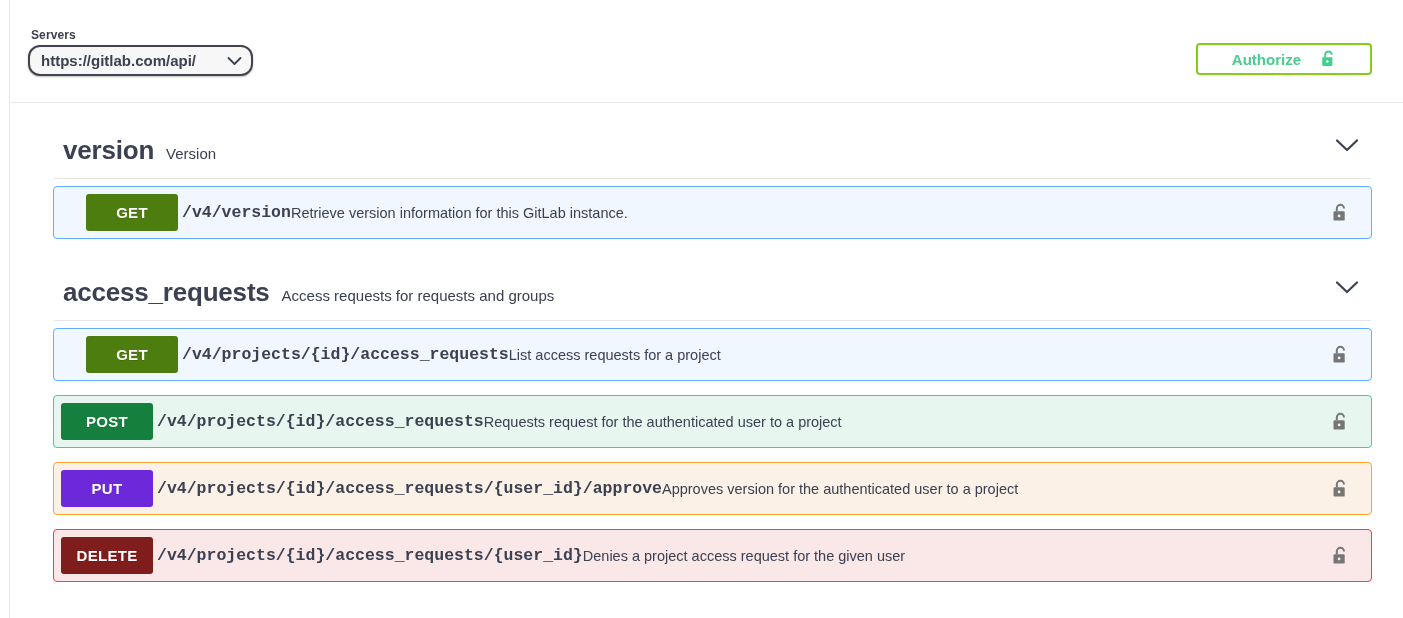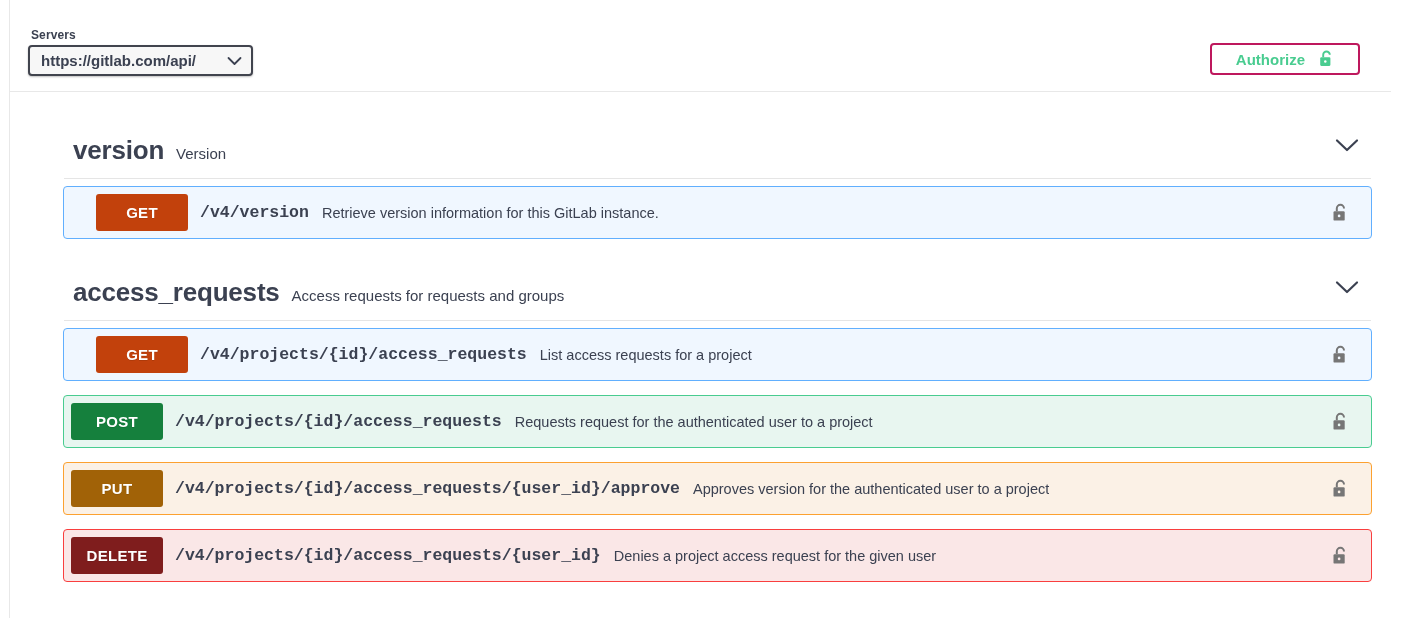--- a/index.html
+++ b/index.html
@@ -20,22 +20,22 @@
   .left-rule {
     position: absolute;
     left: 9px; top: 0; bottom: 0;
     width: 1px;
     background: #e8e8e8;
   }
 
   
   .topbar {
     position: absolute;
-    left: 10px; right: 12px; top: 0;
-    height: 92px;
+    left: 10px; right: 0; top: 0;
+    height: 103px;
     border-bottom: 1px solid #e8e8e8;
   }
   .servers-block {
     position: absolute;
     left: 18px; top: 28px;
   }
   .servers-label {
     font-size: 12px;
     font-weight: bold;
     color: #3b4151;
@@ -44,57 +44,57 @@
     padding-left: 3px;
   }
   .server-select {
     display: inline-flex;
     align-items: center;
     justify-content: space-between;
     min-width: 225px;
     height: 31px;
     padding: 0 9px 0 11px;
     border: 2px solid #41444e;
-    border-radius: 4px;
+    border-radius: 12px;
     background: #f7f7f7;
     box-shadow: 0 1px 2px rgba(0,0,0,.25);
     cursor: pointer;
   }
   .server-select .val {
     font-size: 15px;
     font-weight: bold;
     color: #3b4151;
     white-space: nowrap;
   }
   .server-select .chev { margin-left: 16px; display:flex; align-items:center; }
 
   .authorize-btn {
     position: absolute;
     right: 31px; top: 43px;
     display: inline-flex;
     align-items: center;
     justify-content: center;
-    gap: 14px;
+    gap: 20px;
     height: 32px;
-    padding: 0 24px;
-    border: 2px solid #be185d;
+    padding: 0 34px;
+    border: 2px solid #84cc16;
     border-radius: 4px;
     background: #fff;
     cursor: pointer;
   }
   .authorize-btn .txt {
     font-size: 15px;
     font-weight: bold;
     color: #49cc90;
   }
 
   
   .content {
     position: absolute;
-    left: 20px; right: 0; top: 111px;
+    left: 10px; right: 0; top: 111px;
   }
   .tag-section { padding: 0 31px 0 43px; }
 
   .tag-header {
     display: flex;
     align-items: center;
     position: relative;
     padding: 24px 0 12px 10px;
     cursor: pointer;
   }
@@ -144,49 +144,48 @@
     align-items: center;
     justify-content: center;
     color: #fff;
     font-family: "Liberation Sans", sans-serif;
     font-size: 15px;
     font-weight: bold;
     letter-spacing: .3px;
     text-shadow: 0 1px 0 rgba(0,0,0,.1);
   }
   .op .path {
-    margin-left: 12px;
+    margin-left: 4px;
     font-family: "Liberation Mono", monospace;
     font-size: 16.5px;
     font-weight: bold;
     color: #3b4151;
     white-space: nowrap;
   }
   .op .odesc {
-    margin-left: 13px;
     font-size: 14.5px;
     color: #3b4151;
     white-space: nowrap;
     overflow: hidden;
     text-overflow: ellipsis;
   }
   .op .lock {
     position: absolute;
     right: 22px; top: 50%;
     transform: translateY(-50%);
     display: flex; align-items: center;
   }
 
   
   .op.get    { background:#f0f7ff; border-color:#61affe; }
-  .op.get .verb    { background:#c2410c;margin-left:32px; }
+  .op.get .verb    { background:#4d7c0f;margin-left:32px; }
   .op.post   { background:#e8f6f0; border-color:#49cc90; }
   .op.post .verb   { background:#15803d; }
   .op.put    { background:#fbf1e6; border-color:#fca130; }
-  .op.put .verb    { background:#a16207; }
+  .op.put .verb    { background:#6d28d9; }
   .op.delete { background:#fae7e7; border-color:#f93e3e; }
   .op.delete .verb { background:#7f1d1d; }
 </style>
 </head>
 <body>
 
 <div class="page">
 
   <div class="left-rule"></div>
 

